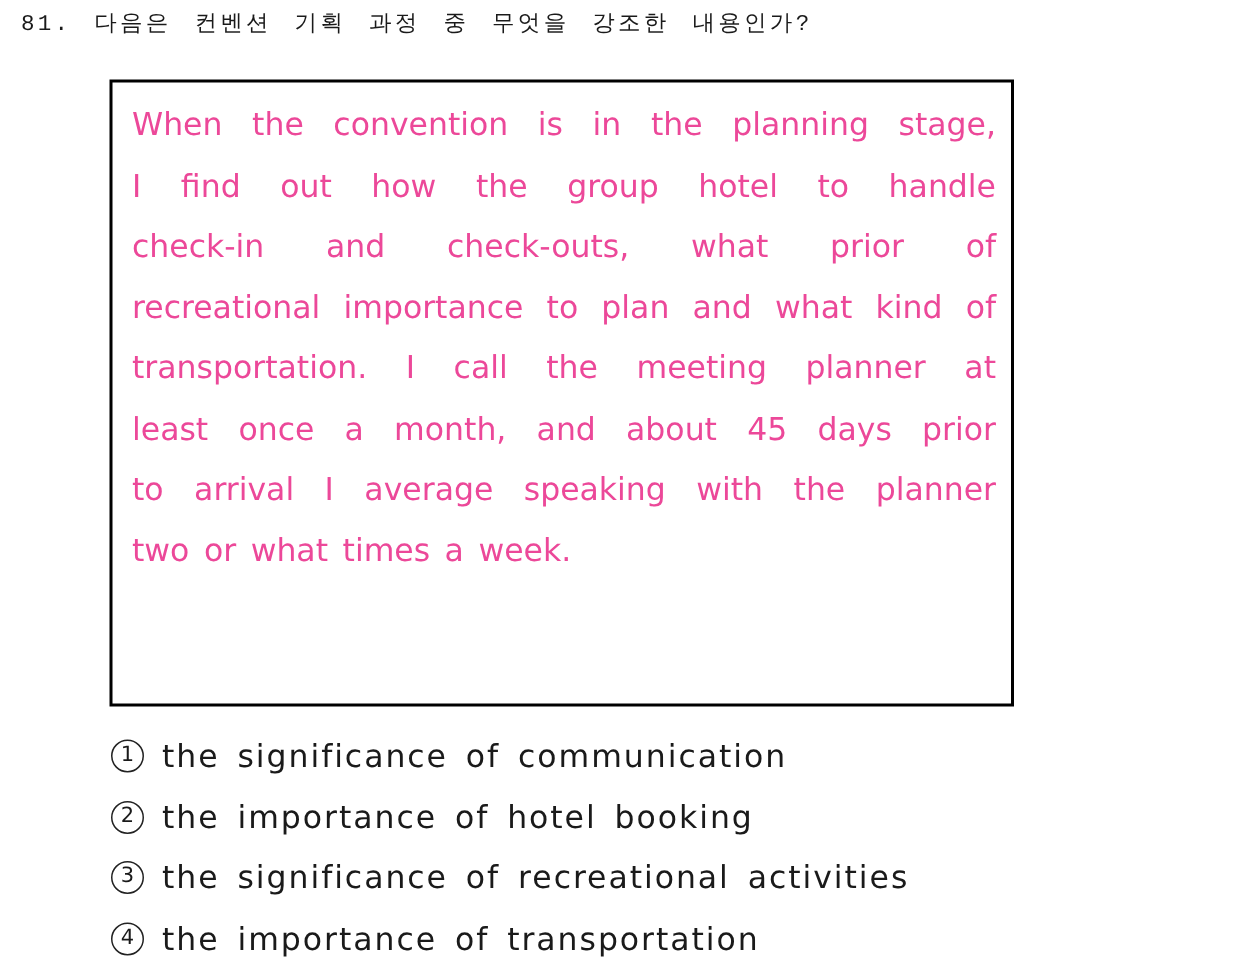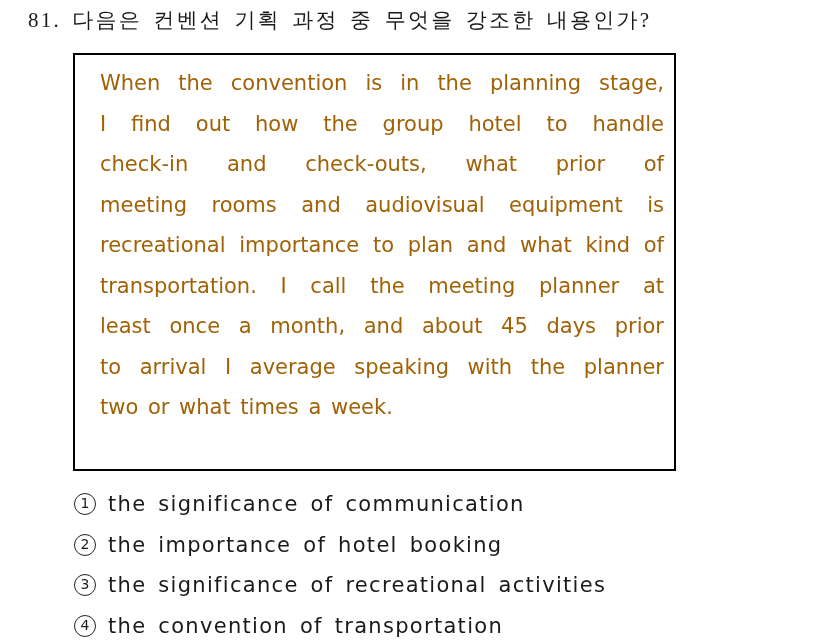--- a/index.html
+++ b/index.html
@@ -9,24 +9,24 @@
     }
     body {
       width: 826px;
       height: 641px;
       position: relative;
       overflow: hidden;
       color: #111111;
     }
     .question {
       position: absolute;
-      left: 28px;
+      left: 14px;
       top: 6px;
-      font-family: Liberation Serif, serif;
-      font-size: 21px;
+      font-family: Liberation Mono, monospace;
+      font-size: 15px;
       letter-spacing: 2.2px;
       word-spacing: 4px;
       color: #1a1a1a;
       white-space: nowrap;
     }
     .passage-box {
       position: absolute;
       left: 73px;
       top: 53px;
       width: 599px;
@@ -41,22 +41,21 @@
       width: 576px;
     }
     .passage-line {
       font-family: "DejaVu Sans", sans-serif;
       font-size: 21px;
       height: 40.5px;
       line-height: 40px;
       text-align: justify;
       text-align-last: justify;
       white-space: nowrap;
-      color: #a16207;
-      margin-left: 12px;
+      color: #ec4899;
     }
     .passage-line.last {
       text-align-last: left;
       word-spacing: 3px;
     }
     .options {
       position: absolute;
       left: 74px;
       top: 484px;
     }
@@ -94,21 +93,20 @@
 <div class="question">
   <span>81.</span>
   <span>다음은 컨벤션 기획 과정 중 무엇을 강조한 내용인가?</span>
 </div>
 
 <div class="passage-box">
   <div class="passage-lines">
     <div class="passage-line">When the convention is in the planning stage,</div>
     <div class="passage-line">I find out how the group hotel to handle</div>
     <div class="passage-line">check-in and check-outs, what prior of</div>
-    <div class="passage-line">meeting rooms and audiovisual equipment is</div>
     <div class="passage-line">recreational importance to plan and what kind of</div>
     <div class="passage-line">transportation. I call the meeting planner at</div>
     <div class="passage-line">least once a month, and about 45 days prior</div>
     <div class="passage-line">to arrival I average speaking with the planner</div>
     <div class="passage-line last">two or what times a week.</div>
   </div>
 </div>
 
 <div class="options">
   <div class="option">
@@ -118,15 +116,15 @@
   <div class="option">
     <span class="option-num">2</span>
     <span class="option-text">the importance of hotel booking</span>
   </div>
   <div class="option">
     <span class="option-num">3</span>
     <span class="option-text">the significance of recreational activities</span>
   </div>
   <div class="option">
     <span class="option-num">4</span>
-    <span class="option-text">the convention of transportation</span>
+    <span class="option-text">the importance of transportation</span>
   </div>
 </div>
 
 </body></html>

